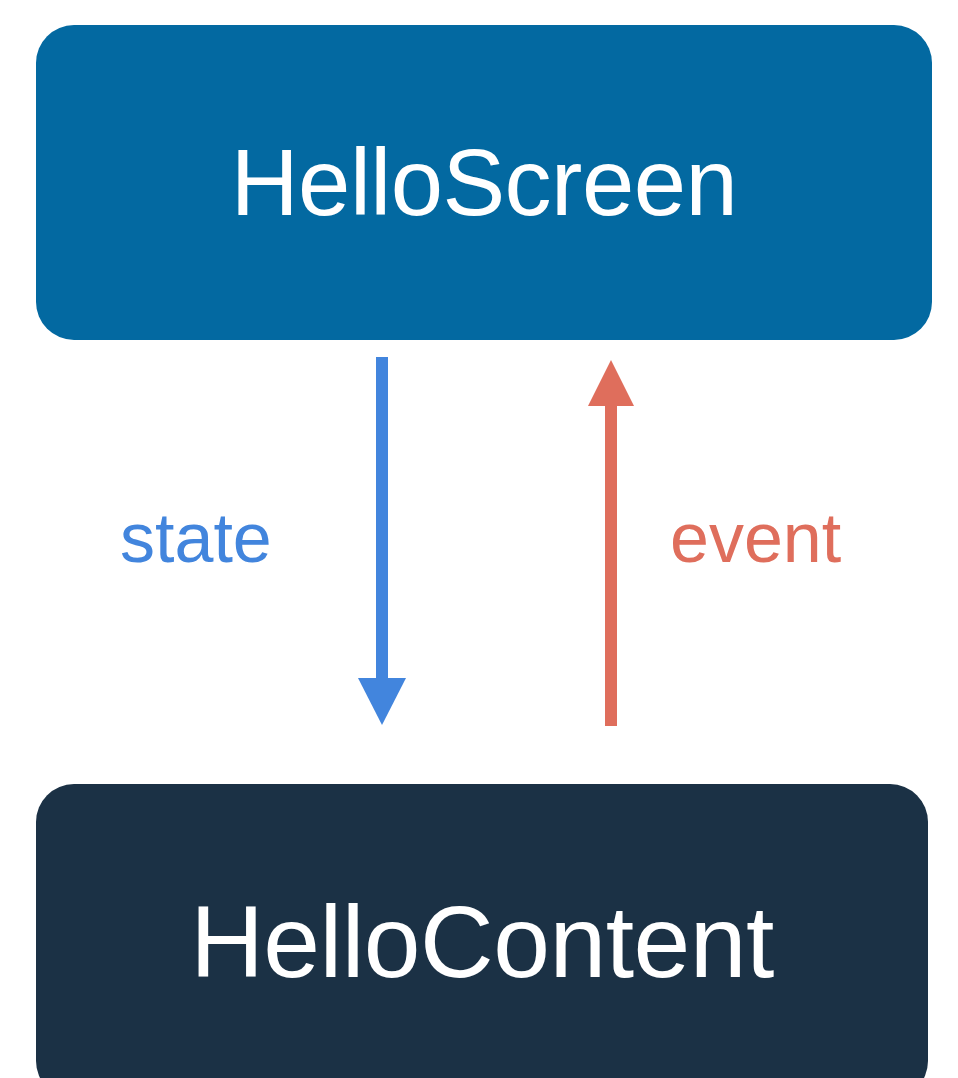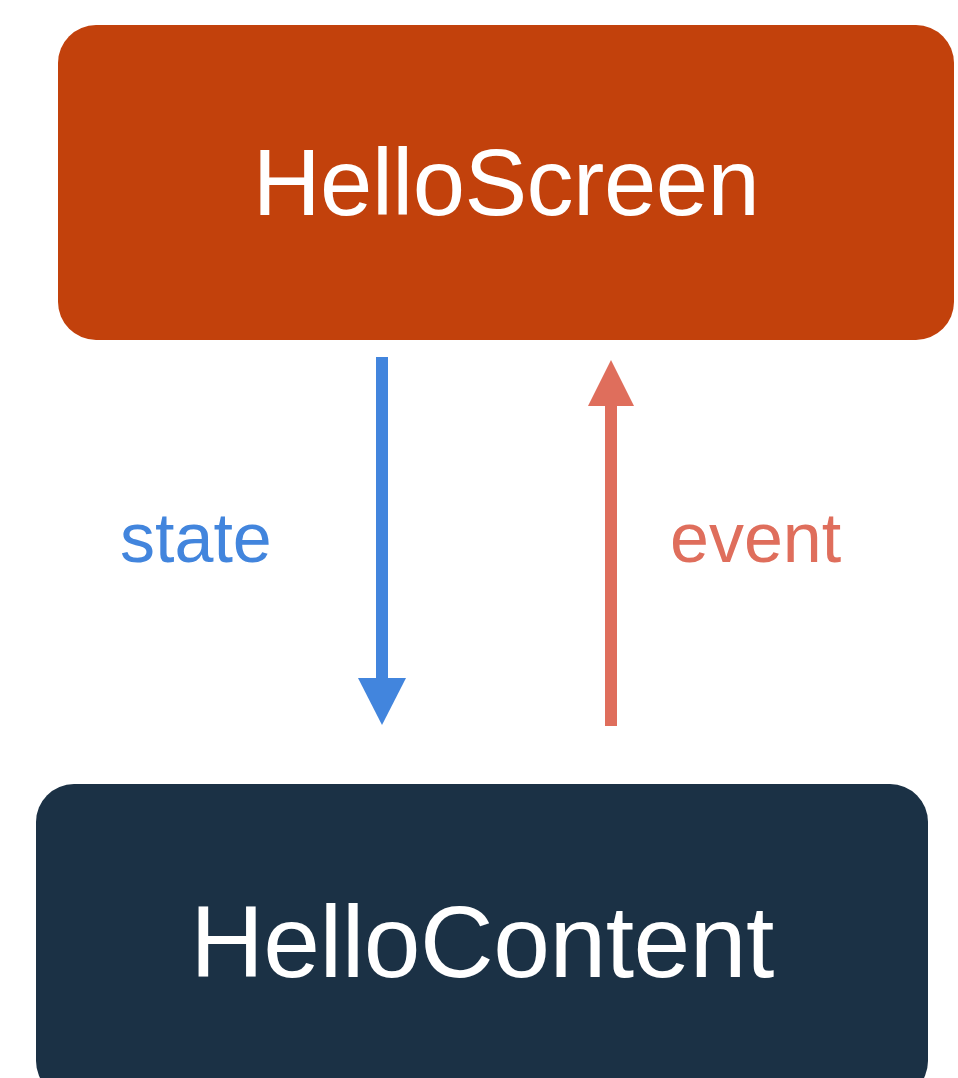--- a/index.html
+++ b/index.html
@@ -77,21 +77,21 @@
     left: 670px;
     top: 503px;
     color: #df6e5c;
   }
 </style>
 </head>
 <body>
 
 <div id="canvas" style="background: rgb(255, 255, 255);">
 
-  <div class="node-box" id="node-screen" style="background: #c2410c; margin-left: 22px;">
+  <div class="node-box" id="node-screen" style="background: #0369a1;">
     <span class="node-label" style="color: rgb(255, 255, 255);">HelloScreen</span>
   </div>
 
   <svg class="edge-svg" viewBox="0 0 958 1078">
     <g>
       <rect x="376" y="357" width="12" height="322" fill="#4285dd"></rect>
       <polygon points="358,678 406,678 382,725" fill="#4285dd"></polygon>
     </g>
     <g>
       <rect x="605" y="404" width="12" height="322" fill="#df6e5c"></rect>

